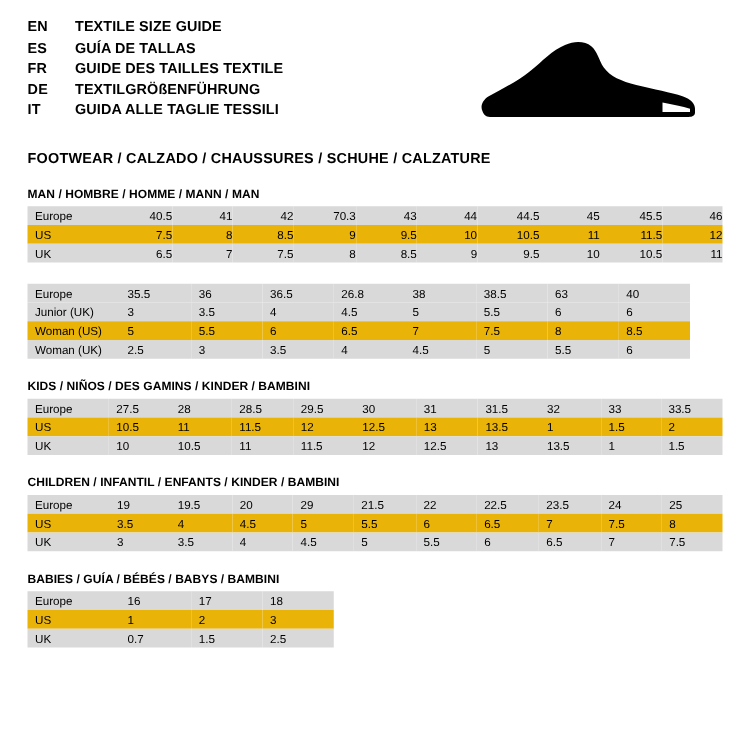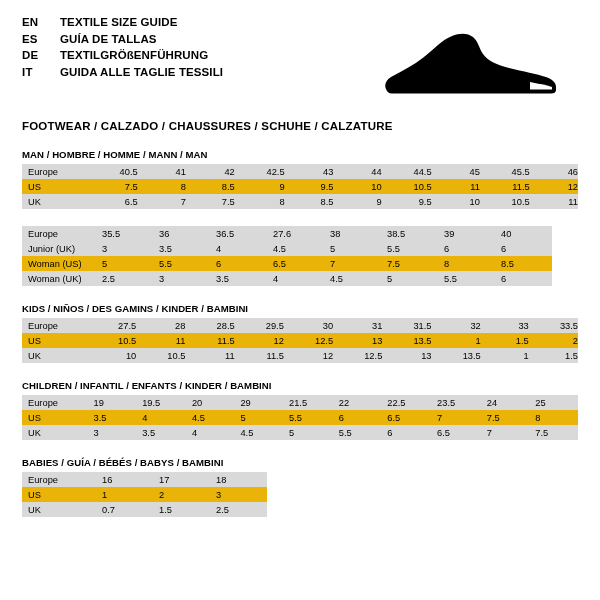--- a/index.html
+++ b/index.html
@@ -90,40 +90,44 @@
   td.val {
     width: 51px;
   }
 
   
   .g-junior td.label { width: 68px; }
   .g-junior td.val { width: 51px; }
   .g-man td.label { width: 68px; }
   .g-man td.val { width: 51px; text-align: right; }
   .g-kids td.label { width: 68px; }
-  .g-kids td.val { width: 51px; text-align: right; }
+  .g-kids td.val { width: 51px; }
   .g-children td.label { width: 68px; }
   .g-children td.val { width: 51px; }
   .g-babies td.label { width: 68px; }
   .g-babies td.val { width: 51px; }
 </style>
 </head>
 <body>
 
 <div class="page">
 
   <div class="header">
     <div class="lang-block">
       <div class="lang-row">
         <span class="lang-code">EN</span>
         <span class="lang-title">TEXTILE SIZE GUIDE</span>
       </div>
       <div class="lang-row">
         <span class="lang-code">ES</span>
         <span class="lang-title">GUÍA DE TALLAS</span>
+      </div>
+      <div class="lang-row">
+        <span class="lang-code">FR</span>
+        <span class="lang-title">GUIDE DES TAILLES TEXTILE</span>
       </div>
       <div class="lang-row">
         <span class="lang-code">DE</span>
         <span class="lang-title">TEXTILGRÖßENFÜHRUNG</span>
       </div>
       <div class="lang-row">
         <span class="lang-code">IT</span>
         <span class="lang-title">GUIDA ALLE TAGLIE TESSILI</span>
       </div>
     </div>
@@ -143,21 +147,21 @@
 
   <div class="group g-man">
     <div class="group-title">MAN / HOMBRE / HOMME / MANN / MAN</div>
     <table class="size-table">
       <tbody>
         <tr class="shaded">
           <td class="label">Europe</td>
           <td class="val">40.5</td>
           <td class="val">41</td>
           <td class="val">42</td>
-          <td class="val">42.5</td>
+          <td class="val">70.3</td>
           <td class="val">43</td>
           <td class="val">44</td>
           <td class="val">44.5</td>
           <td class="val">45</td>
           <td class="val">45.5</td>
           <td class="val">46</td>
         </tr>
         <tr class="plain">
           <td class="label">US</td>
           <td class="val">7.5</td>
@@ -189,24 +193,24 @@
   </div>
 
   <div class="group g-junior">
     <table class="size-table">
       <tbody>
         <tr class="shaded">
           <td class="label">Europe</td>
           <td class="val">35.5</td>
           <td class="val">36</td>
           <td class="val">36.5</td>
-          <td class="val">27.6</td>
+          <td class="val">26.8</td>
           <td class="val">38</td>
           <td class="val">38.5</td>
-          <td class="val">39</td>
+          <td class="val">63</td>
           <td class="val">40</td>
         </tr>
         <tr class="shaded">
           <td class="label">Junior (UK)</td>
           <td class="val">3</td>
           <td class="val">3.5</td>
           <td class="val">4</td>
           <td class="val">4.5</td>
           <td class="val">5</td>
           <td class="val">5.5</td>

